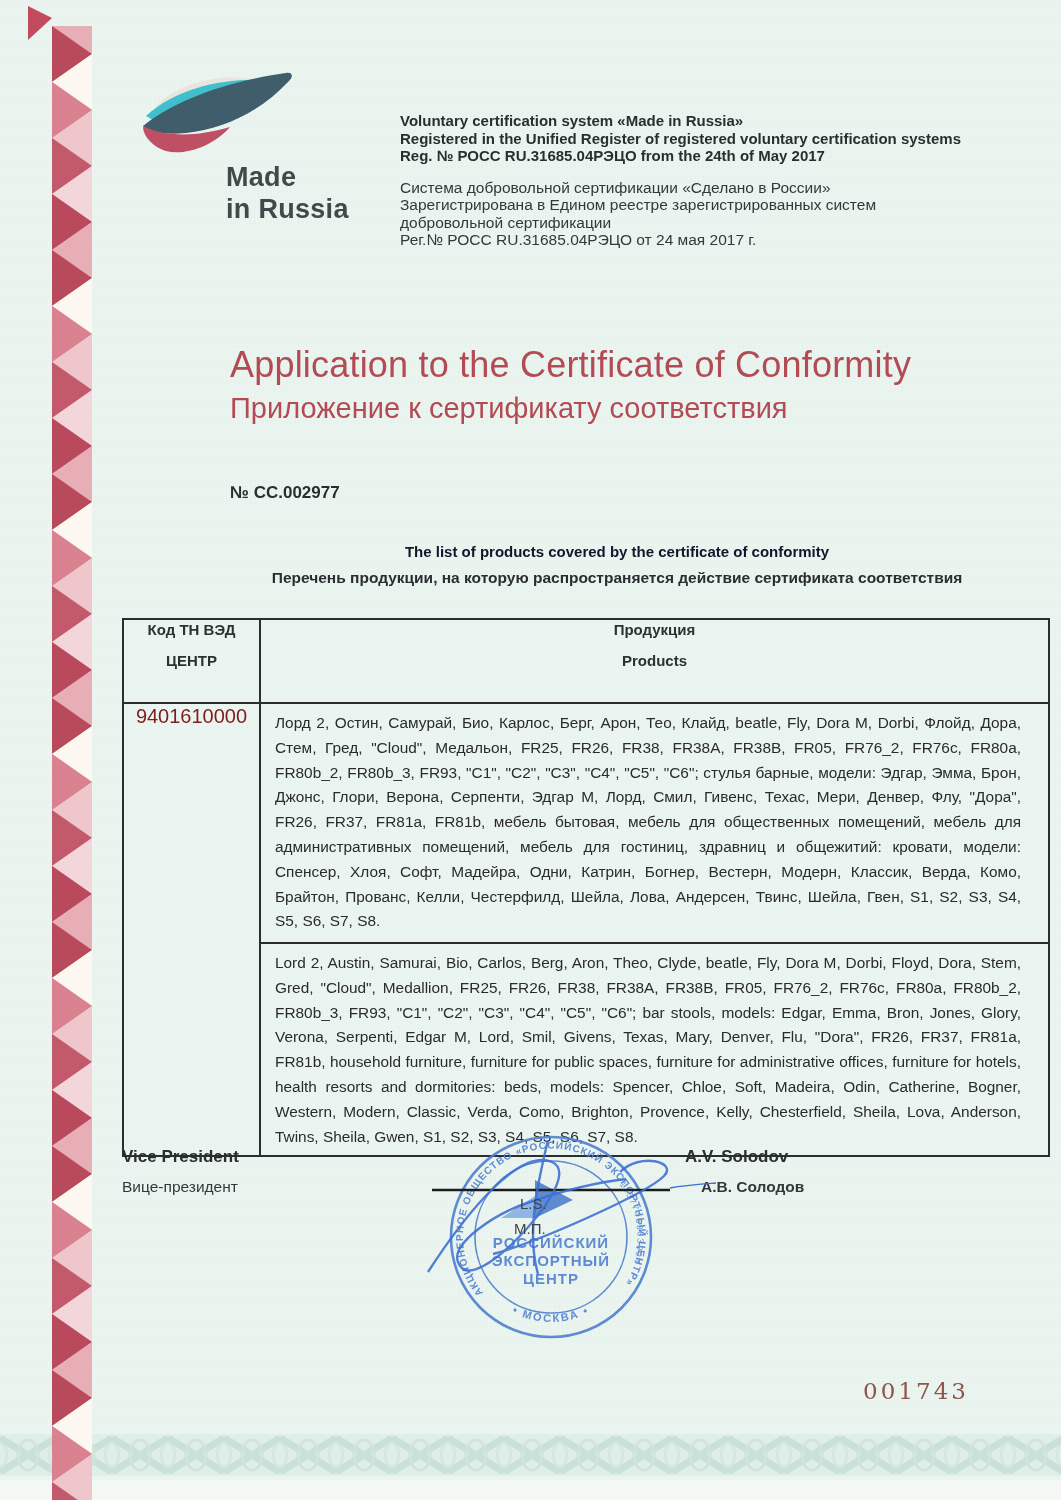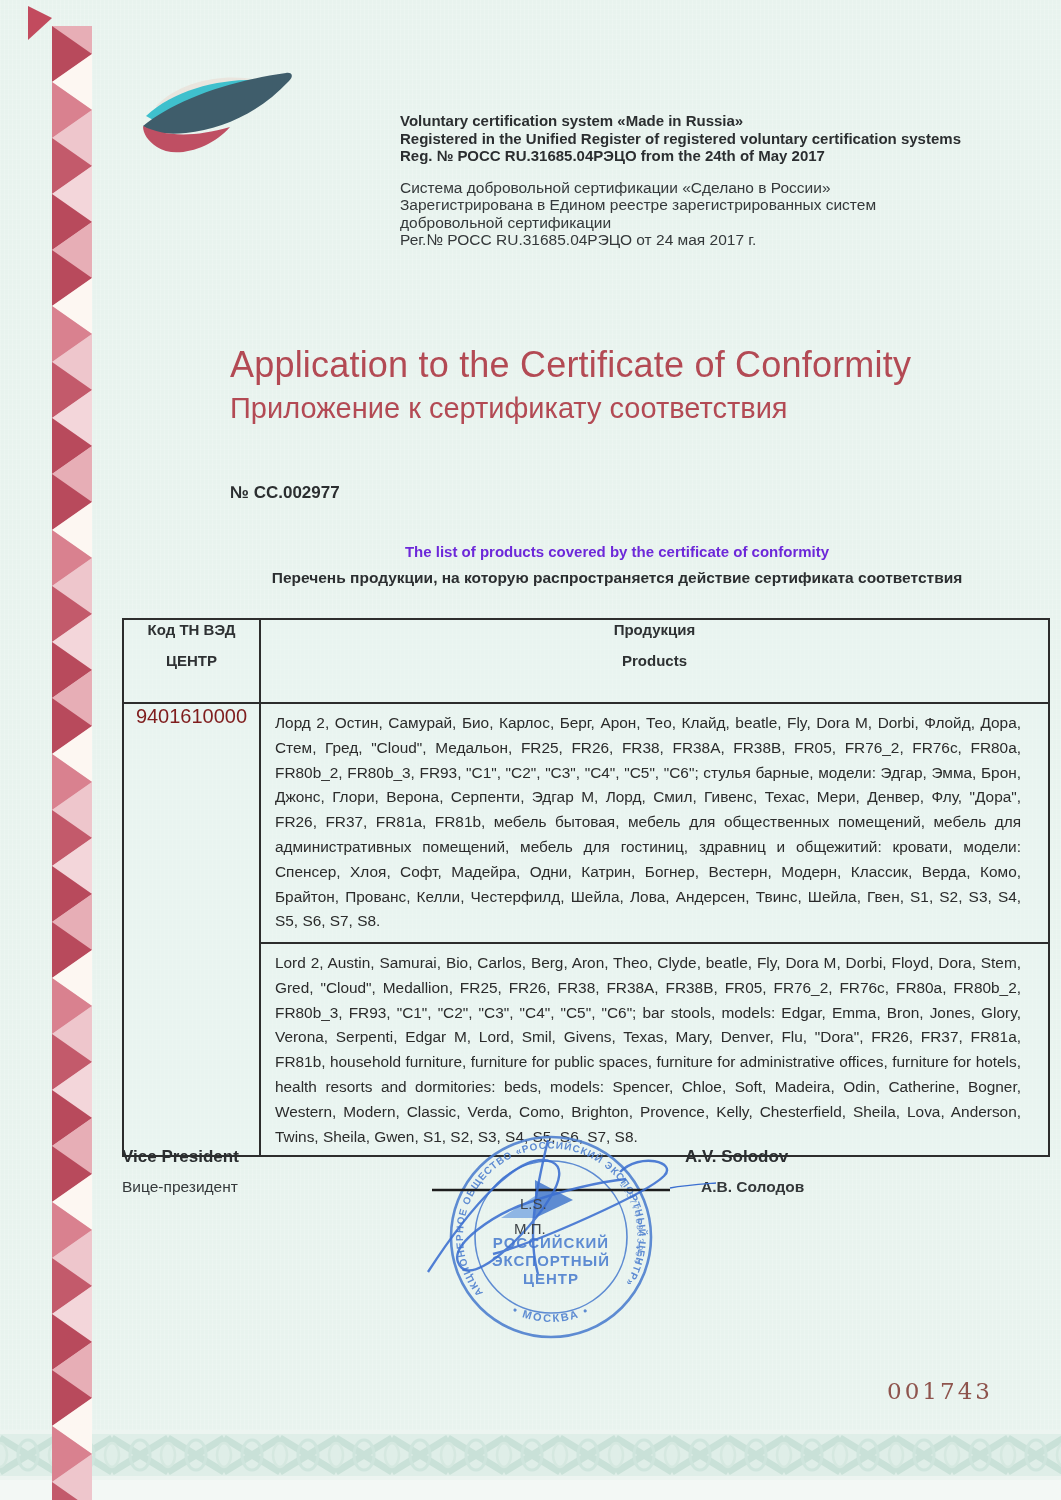--- a/index.html
+++ b/index.html
@@ -19,41 +19,41 @@
   .logo-text{left:226px;top:161px;font-size:27px;font-weight:bold;color:#44484b;line-height:32px;letter-spacing:.3px;}
   
   .hdr{left:400px;top:112px;width:620px;}
   .hdr .en{font-size:15px;font-weight:bold;line-height:17.5px;color:#2b2e30;}
   .hdr .ru{margin-top:14px;font-size:15.5px;font-weight:normal;line-height:17.5px;color:#34383a;}
   
   .title-en{left:230px;top:344px;font-size:36px;color:#b34a54;letter-spacing:.2px;}
   .title-ru{left:230px;top:392px;font-size:29px;color:#b34a54;}
   .cert-no{left:230px;top:483px;font-size:17px;font-weight:bold;color:#2b2e30;}
   .subtitle{left:234px;top:543px;width:766px;text-align:center;}
-  .subtitle .en{font-size:15px;font-weight:bold;color:#6d28d9;}
+  .subtitle .en{font-size:15px;font-weight:bold;color:#0f172a;}
   .subtitle .ru{margin-top:9px;font-size:15.5px;font-weight:bold;color:#2b2e30;}
   
   table.products{position:absolute;left:122px;top:618px;width:928px;border-collapse:collapse;table-layout:fixed;background:rgba(236,246,242,.45);}
   table.products td{border:2px solid #2d2d2d;vertical-align:top;}
   td.c-head{width:133px;height:80px;text-align:center;vertical-align:middle;font-size:15px;font-weight:bold;}
   td.p-head{height:80px;text-align:center;vertical-align:middle;font-size:15px;font-weight:bold;}
   .head-gap{margin-top:14px;}
   td.code-cell{text-align:center;vertical-align:middle;font-size:20px;color:#7f1d1d;}
   td.prod-cell{padding:7px 27px 4px 14px;font-size:15.4px;line-height:24.8px;text-align:justify;color:#2b2b2b;}
   td.ru-cell{height:227px;}
   td.en-cell{height:200px;}
   
   .sig-left{left:122px;top:1147px;}
   .sig-left .pos-en{font-size:17px;font-weight:bold;color:#2b2e30;}
   .sig-left .pos-ru{margin-top:11px;font-size:15.5px;color:#34383a;}
   .sig-right{left:685px;top:1147px;}
   .sig-right .name-en{font-size:17px;font-weight:bold;color:#2b2e30;}
   .sig-right .name-ru{margin-top:11px;margin-left:16px;font-size:15.5px;font-weight:bold;color:#34383a;}
   
-  .serial{left:870px;top:1378px;width:140px;text-align:center;font-family:"DejaVu Serif",serif;
+  .serial{left:846px;top:1378px;width:140px;text-align:center;font-family:"DejaVu Serif",serif;
     font-size:23px;color:#8e544d;letter-spacing:3px;}
   .bottom-pale{left:0;top:1480px;width:1061px;height:20px;background:#f3f8f5;}
 </style>
 </head>
 <body>
 
 <div class="page">
 
   <svg class="abs" style="left:0;top:1430px;" width="1061" height="50">
     <defs>
@@ -92,20 +92,24 @@
     </defs>
     <rect width="40" height="1474" fill="url(#tris)"></rect>
   </svg>
 
   <svg class="abs" style="left:138px;top:64px;" width="170" height="95" viewBox="0 0 170 95">
     <path d="M 18,42 C 45,14 95,8 127,18 C 95,22 52,32 28,52 Z" fill="#e9e5de"></path>
     <path d="M 8,52 C 40,22 95,12 136,17 C 100,26 52,42 26,62 Z" fill="#3fc0cd"></path>
     <path d="M 5,62 C 35,38 85,18 148,9 C 154,8 156,12 151,17 C 121,49 85,65 48,69 C 30,71 13,69 5,62 Z" fill="#3f5d6b"></path>
     <path d="M 5,62 C 25,72 55,74 92,63 C 72,86 36,95 19,83 C 10,77 5,70 5,62 Z" fill="#bf4f63"></path>
   </svg>
+  <div class="abs logo-text">
+    <div>Made</div>
+    <div>in Russia</div>
+  </div>
 
   <div class="abs hdr">
     <div class="en">
       <div>Voluntary certification system «Made in Russia»</div>
       <div>Registered in the Unified Register of registered voluntary certification systems</div>
       <div>Reg. № РОСС RU.31685.04РЭЦО from the 24th of May 2017</div>
     </div>
     <div class="ru">
       <div>Система добровольной сертификации «Сделано в России»</div>
       <div>Зарегистрирована в Едином реестре зарегистрированных систем</div>

